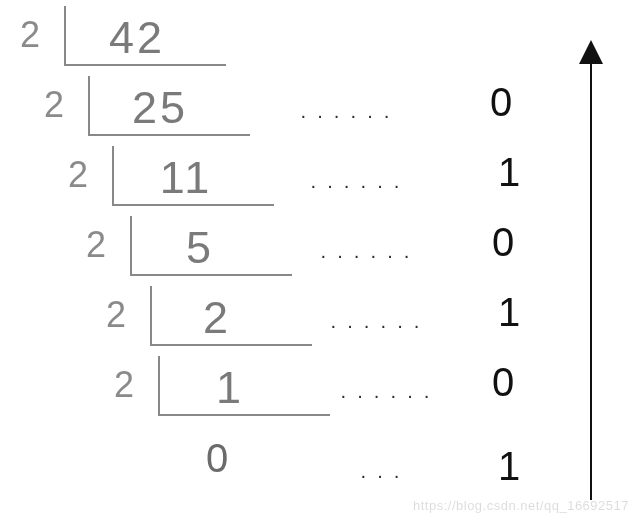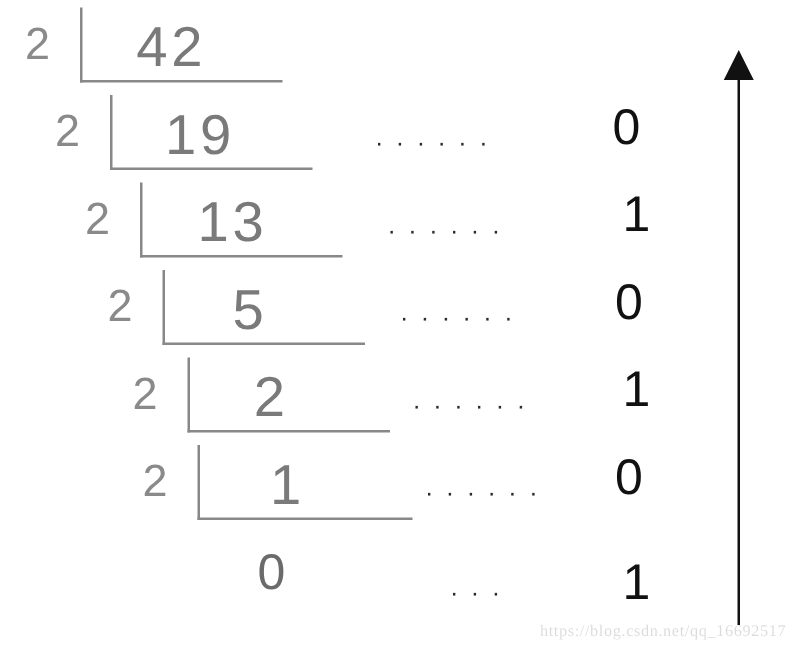--- a/index.html
+++ b/index.html
@@ -86,50 +86,50 @@
     width: 0;
     height: 0;
     border-left: 12px solid transparent;
     border-right: 12px solid transparent;
     border-bottom: 24px solid #111;
   }
   .watermark {
     position: absolute;
     right: 10px;
     bottom: 6px;
-    font-family: Liberation Serif, serif;
+    font-family: Liberation Sans, sans-serif;
     font-size: 13px;
     color: rgba(0,0,0,0.14);
     letter-spacing: 0.5px;
     margin-left: 27px;
   }
 </style>
 </head>
 <body>
 
 <div class="stage">
 
   <div class="row" style="top:6px;">
     <div class="divisor" style="left:20px;">2</div>
     <div class="bracket" style="left:64px; width:160px;"></div>
     <div class="dividend" style="left:92px; width:90px;">42</div>
   </div>
 
   <div class="row" style="top:76px;">
     <div class="divisor" style="left:44px;">2</div>
     <div class="bracket" style="left:88px; width:160px;"></div>
-    <div class="dividend" style="left:120px; width:80px;">19</div>
+    <div class="dividend" style="left:120px; width:80px;">25</div>
     <div class="dots" style="left:300px;">······</div>
     <div class="remainder" style="left:490px;">0</div>
   </div>
 
   <div class="row" style="top:146px;">
     <div class="divisor" style="left:68px;">2</div>
     <div class="bracket" style="left:112px; width:160px;"></div>
-    <div class="dividend" style="left:146px; width:80px;">13</div>
+    <div class="dividend" style="left:146px; width:80px;">11</div>
     <div class="dots" style="left:310px;">······</div>
     <div class="remainder" style="left:498px;">1</div>
   </div>
 
   <div class="row" style="top:216px;">
     <div class="divisor" style="left:86px;">2</div>
     <div class="bracket" style="left:130px; width:160px;"></div>
     <div class="dividend" style="left:170px; width:60px;">5</div>
     <div class="dots" style="left:320px;">······</div>
     <div class="remainder" style="left:492px;">0</div>

